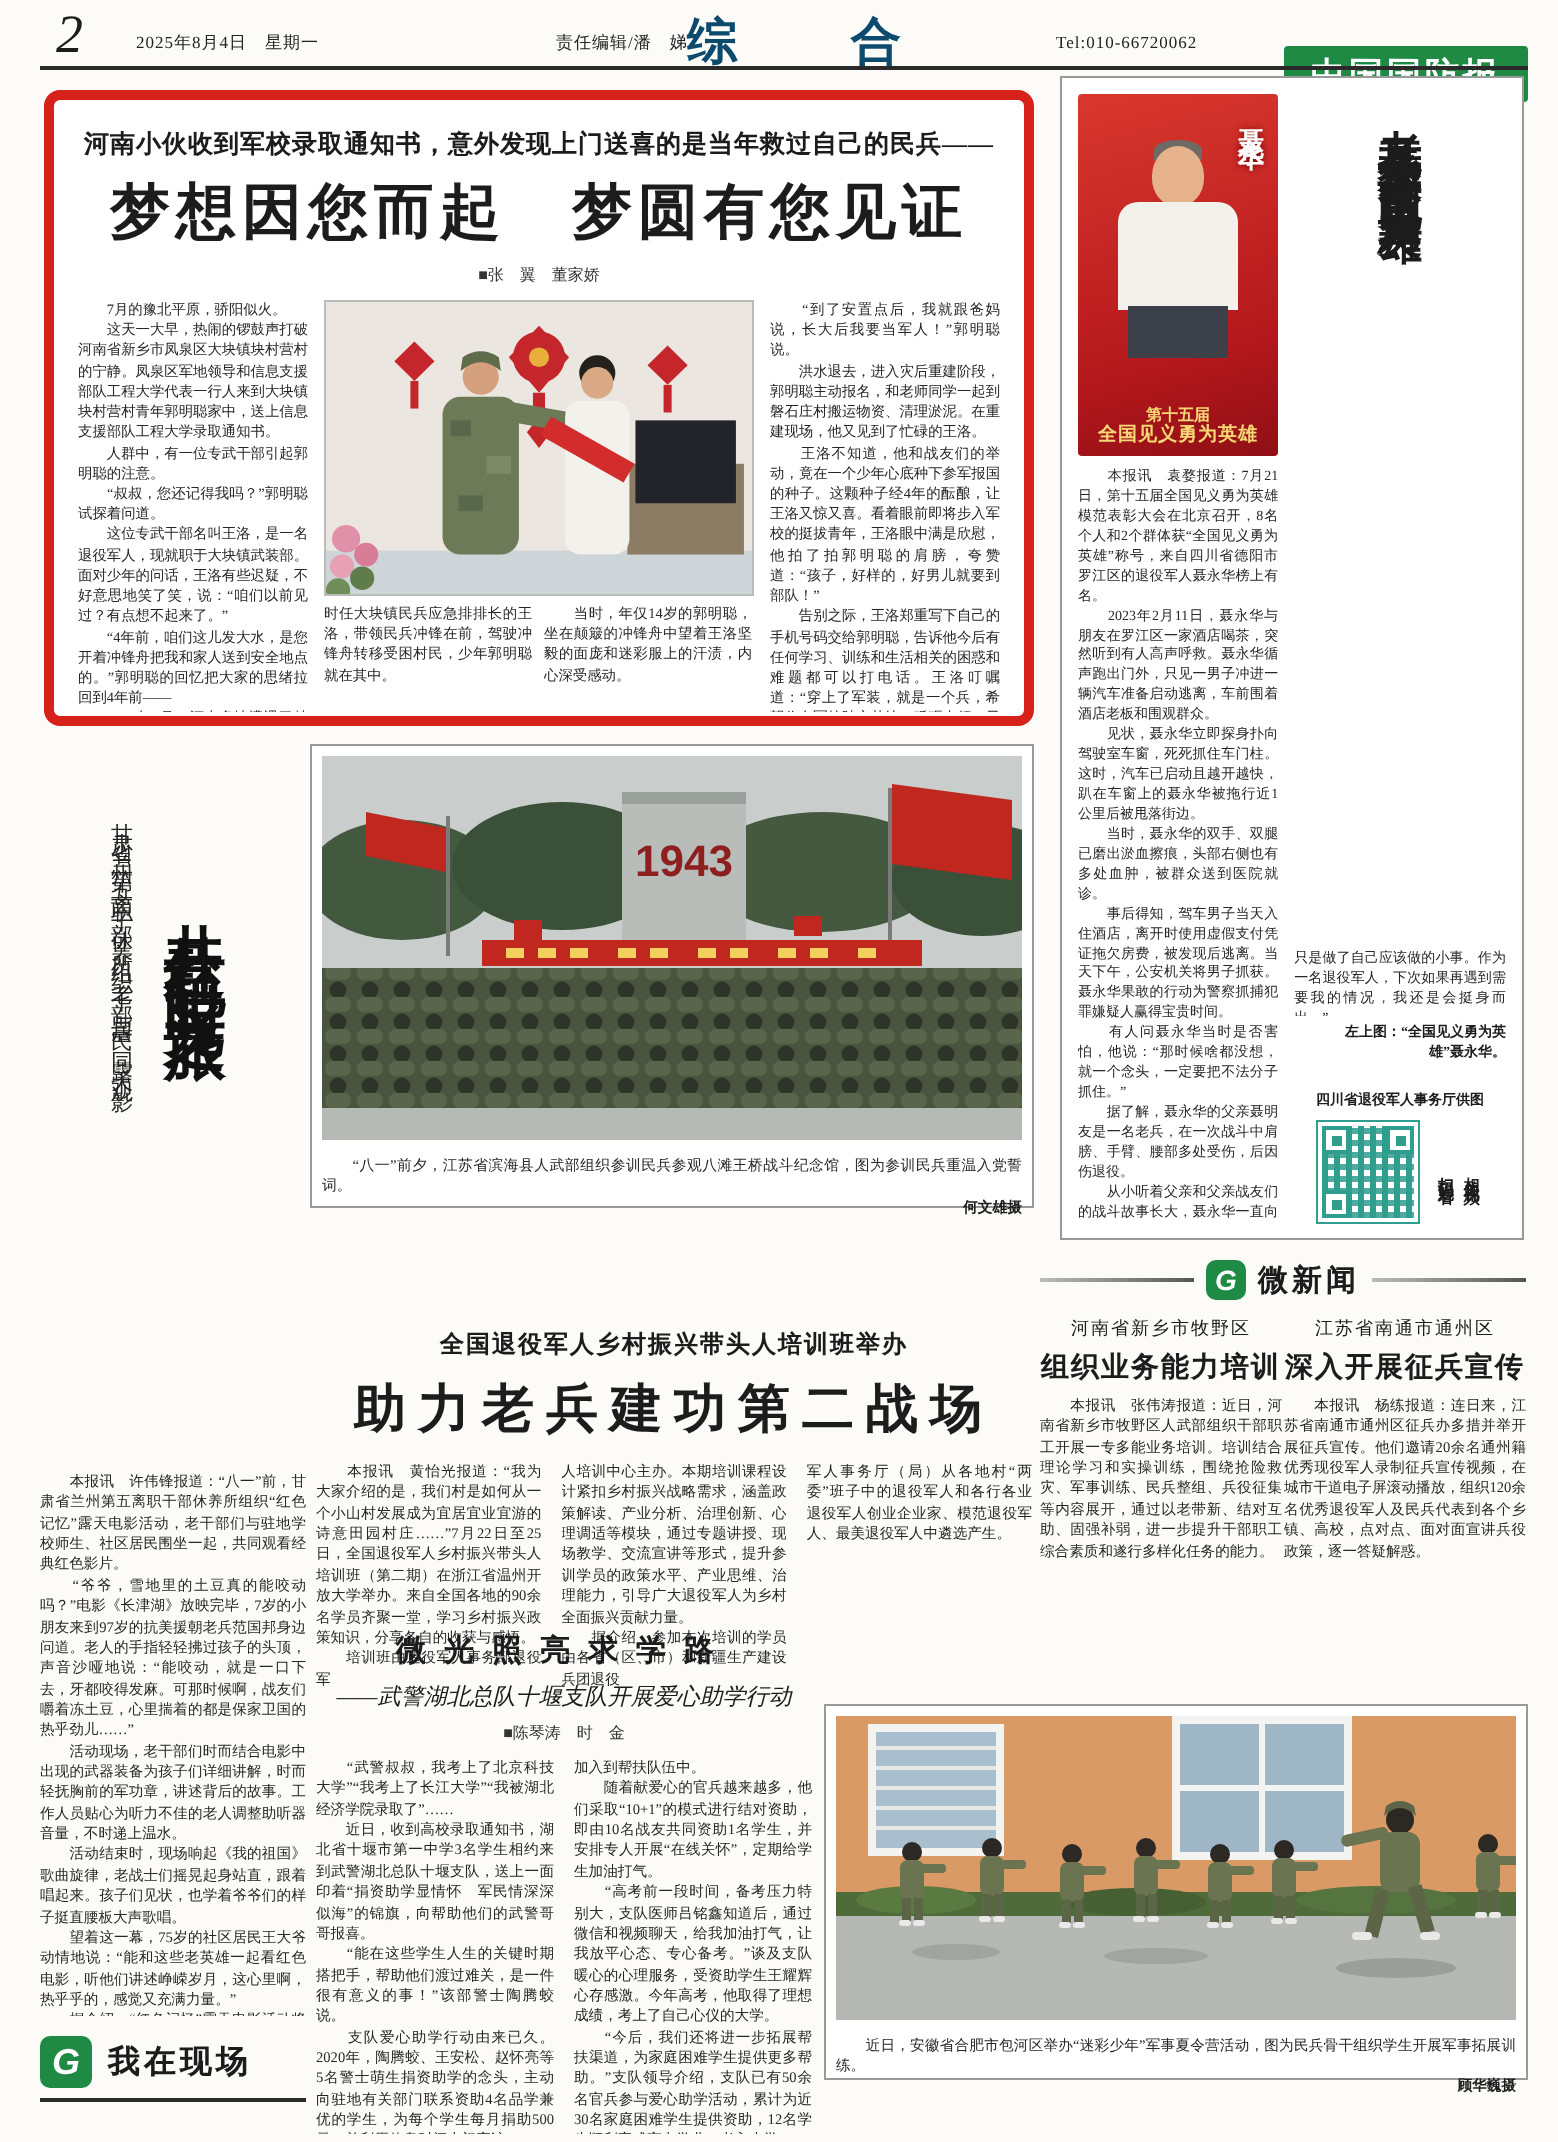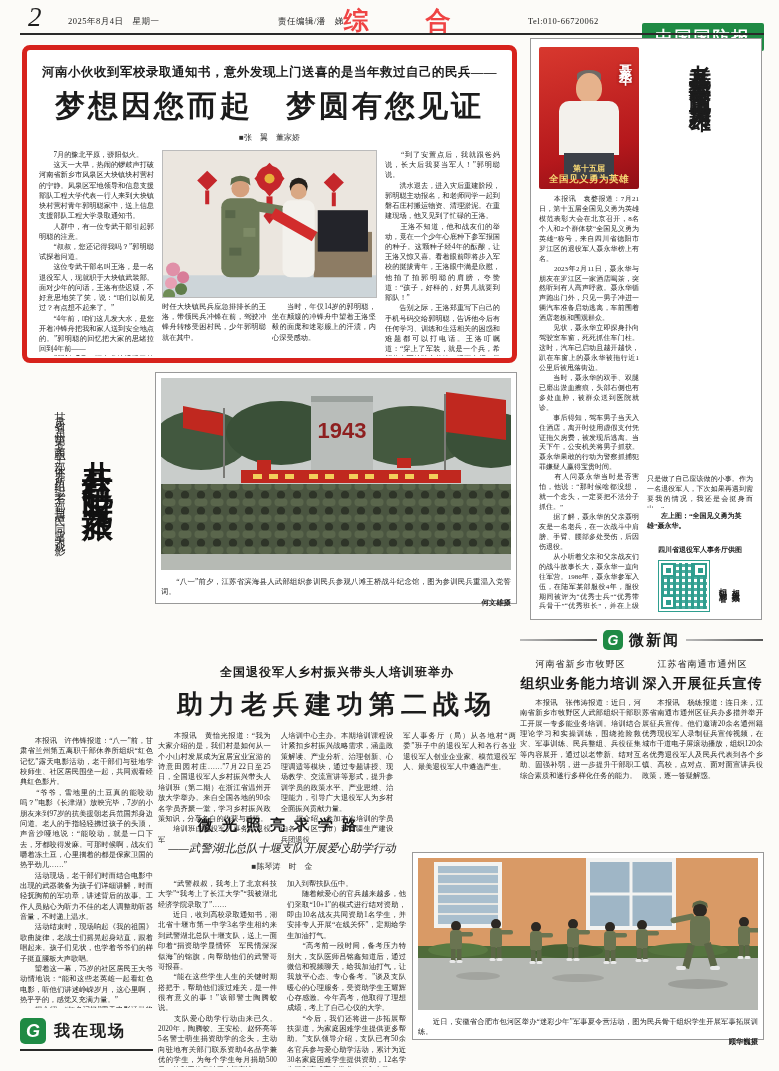--- a/index.html
+++ b/index.html
@@ -6,55 +6,55 @@
   #page{position:relative;width:779px;height:1071px;background:#fcfbf8;overflow:hidden;
         font-family:"Liberation Serif","DejaVu Serif",serif;color:#1c1c1c;}
   .sans{font-family:"Liberation Sans","DejaVu Sans",sans-serif;}
   .abs{position:absolute;}
   .jtext{white-space:pre-line;text-align:justify;line-height:1.42;color:#262626;overflow:hidden;}
   .vert{writing-mode:vertical-rl;}
   
   .hdr-rule{position:absolute;left:20px;top:33px;width:744px;height:2px;background:#2a2a2a;}
   .pgnum{font-size:27px;font-style:italic;}
   .small-meta{font-size:8.5px;letter-spacing:.5px;color:#222;}
-  .section-title{font-size:25px;font-weight:bold;letter-spacing:16px;color:#ef4444;}
+  .section-title{font-size:25px;font-weight:bold;letter-spacing:16px;color:#0c4a6e;}
   .masthead{background:#1f8a44;color:#fff;width:122px;height:28px;display:flex;align-items:center;justify-content:center;
             font-size:17px;font-weight:bold;letter-spacing:2px;border-radius:2px;}
   
   .lead-box{left:22px;top:45px;width:495px;height:318px;border:5px solid #d7221c;border-radius:8px;background:#fff;
             padding:8px 12px 6px;box-sizing:border-box;}
   .lead-kicker{font-size:12.5px;font-weight:bold;text-align:center;letter-spacing:.5px;margin-top:6px;}
   .lead-headline{font-size:30px;font-weight:bold;text-align:center;letter-spacing:3px;margin-top:5px;}
   .lead-byline{font-size:8px;text-align:center;margin-top:5px;color:#333;}
   .lead-row{display:flex;gap:8px;margin-top:7px;height:206px;}
   .lead-col{width:118px;font-size:7.2px;}
   .lead-mid{width:215px;display:flex;flex-direction:column;}
   .lead-photo{width:215px;height:148px;border:1px solid #bbb;box-sizing:border-box;}
   .lead-subcaps{display:flex;gap:6px;margin-top:4px;flex:1;}
   .lead-subcap{width:104px;font-size:7.2px;}
   
   .vet-box{left:530px;top:38px;width:232px;height:582px;border:1px solid #999;background:#fff;
            padding:8px;box-sizing:border-box;display:flex;gap:8px;overflow:hidden;}
   .vet-left{width:102px;display:flex;flex-direction:column;}
-  .poster{position:relative;width:100px;height:142px;background:linear-gradient(165deg,#d8382e 0%,#b5181c 70%,#8f0f16 100%);
+  .poster{position:relative;width:100px;height:181px;background:linear-gradient(165deg,#d8382e 0%,#b5181c 70%,#8f0f16 100%);
           border-radius:2px;overflow:hidden;flex:none;}
   .poster-name{position:absolute;right:5px;top:7px;color:#fff;font-weight:bold;font-size:13px;letter-spacing:4px;
                text-shadow:0 0 3px rgba(120,0,0,.8);}
   .poster-head{position:absolute;left:37px;top:26px;width:26px;height:30px;border-radius:50% 50% 46% 46%;background:#e6b28c;}
   .poster-hair{position:absolute;left:38px;top:23px;width:24px;height:10px;border-radius:50% 50% 0 0;background:#6e6a66;}
   .poster-shirt{position:absolute;left:20px;top:54px;width:60px;height:54px;border-radius:10px 10px 0 0;background:#f3f1ec;}
   .poster-pants{position:absolute;left:25px;top:106px;width:50px;height:26px;background:#3c4048;}
   .poster-band{position:absolute;left:0;bottom:3px;width:100%;text-align:center;color:#f6d774;line-height:1.25;}
   .poster-band .l1{font-size:8px;font-weight:bold;}
   .poster-band .l2{font-size:9.5px;font-weight:bold;letter-spacing:.5px;}
   .vet-body{font-size:7px;margin-top:6px;}
   .vet-right{width:108px;display:flex;flex-direction:column;align-items:center;}
   .vet-headline{height:428px;font-size:22px;font-weight:bold;letter-spacing:3px;line-height:1;flex:none;}
   .vet-cont{font-size:7px;width:100%;}
-  .vet-cap{font-size:7px;font-weight:bold;width:100%;margin-top:3px;white-space:pre-line;}
+  .vet-cap{font-size:7px;font-weight:bold;width:100%;margin-top:3px;white-space:pre-line;text-align:right;}
   .vet-credit{font-size:7px;font-weight:bold;width:100%;text-align:center;margin-top:14px;}
   .qr-row{display:flex;align-items:center;gap:6px;margin-top:6px;}
   .qr{position:relative;width:46px;height:46px;border:2px solid #fff;outline:1px solid #2f9e8f;
       background:repeating-linear-gradient(0deg,rgba(47,158,143,.85) 0 3px,transparent 3px 6px),
                  repeating-linear-gradient(90deg,#2f9e8f 0 3px,#ffffff 3px 6px);}
   .qr i{position:absolute;width:10px;height:10px;border:2.5px solid #2f9e8f;background:#fff;}
   .qr i::after{content:"";position:absolute;left:2.5px;top:2.5px;width:5px;height:5px;background:#2f9e8f;}
   .qr .f1{left:0;top:0}.qr .f2{right:0;top:0}.qr .f3{left:0;bottom:0}
   .qr-label{font-size:8px;font-weight:bold;letter-spacing:2px;line-height:1.6;white-space:pre-line;}
   

